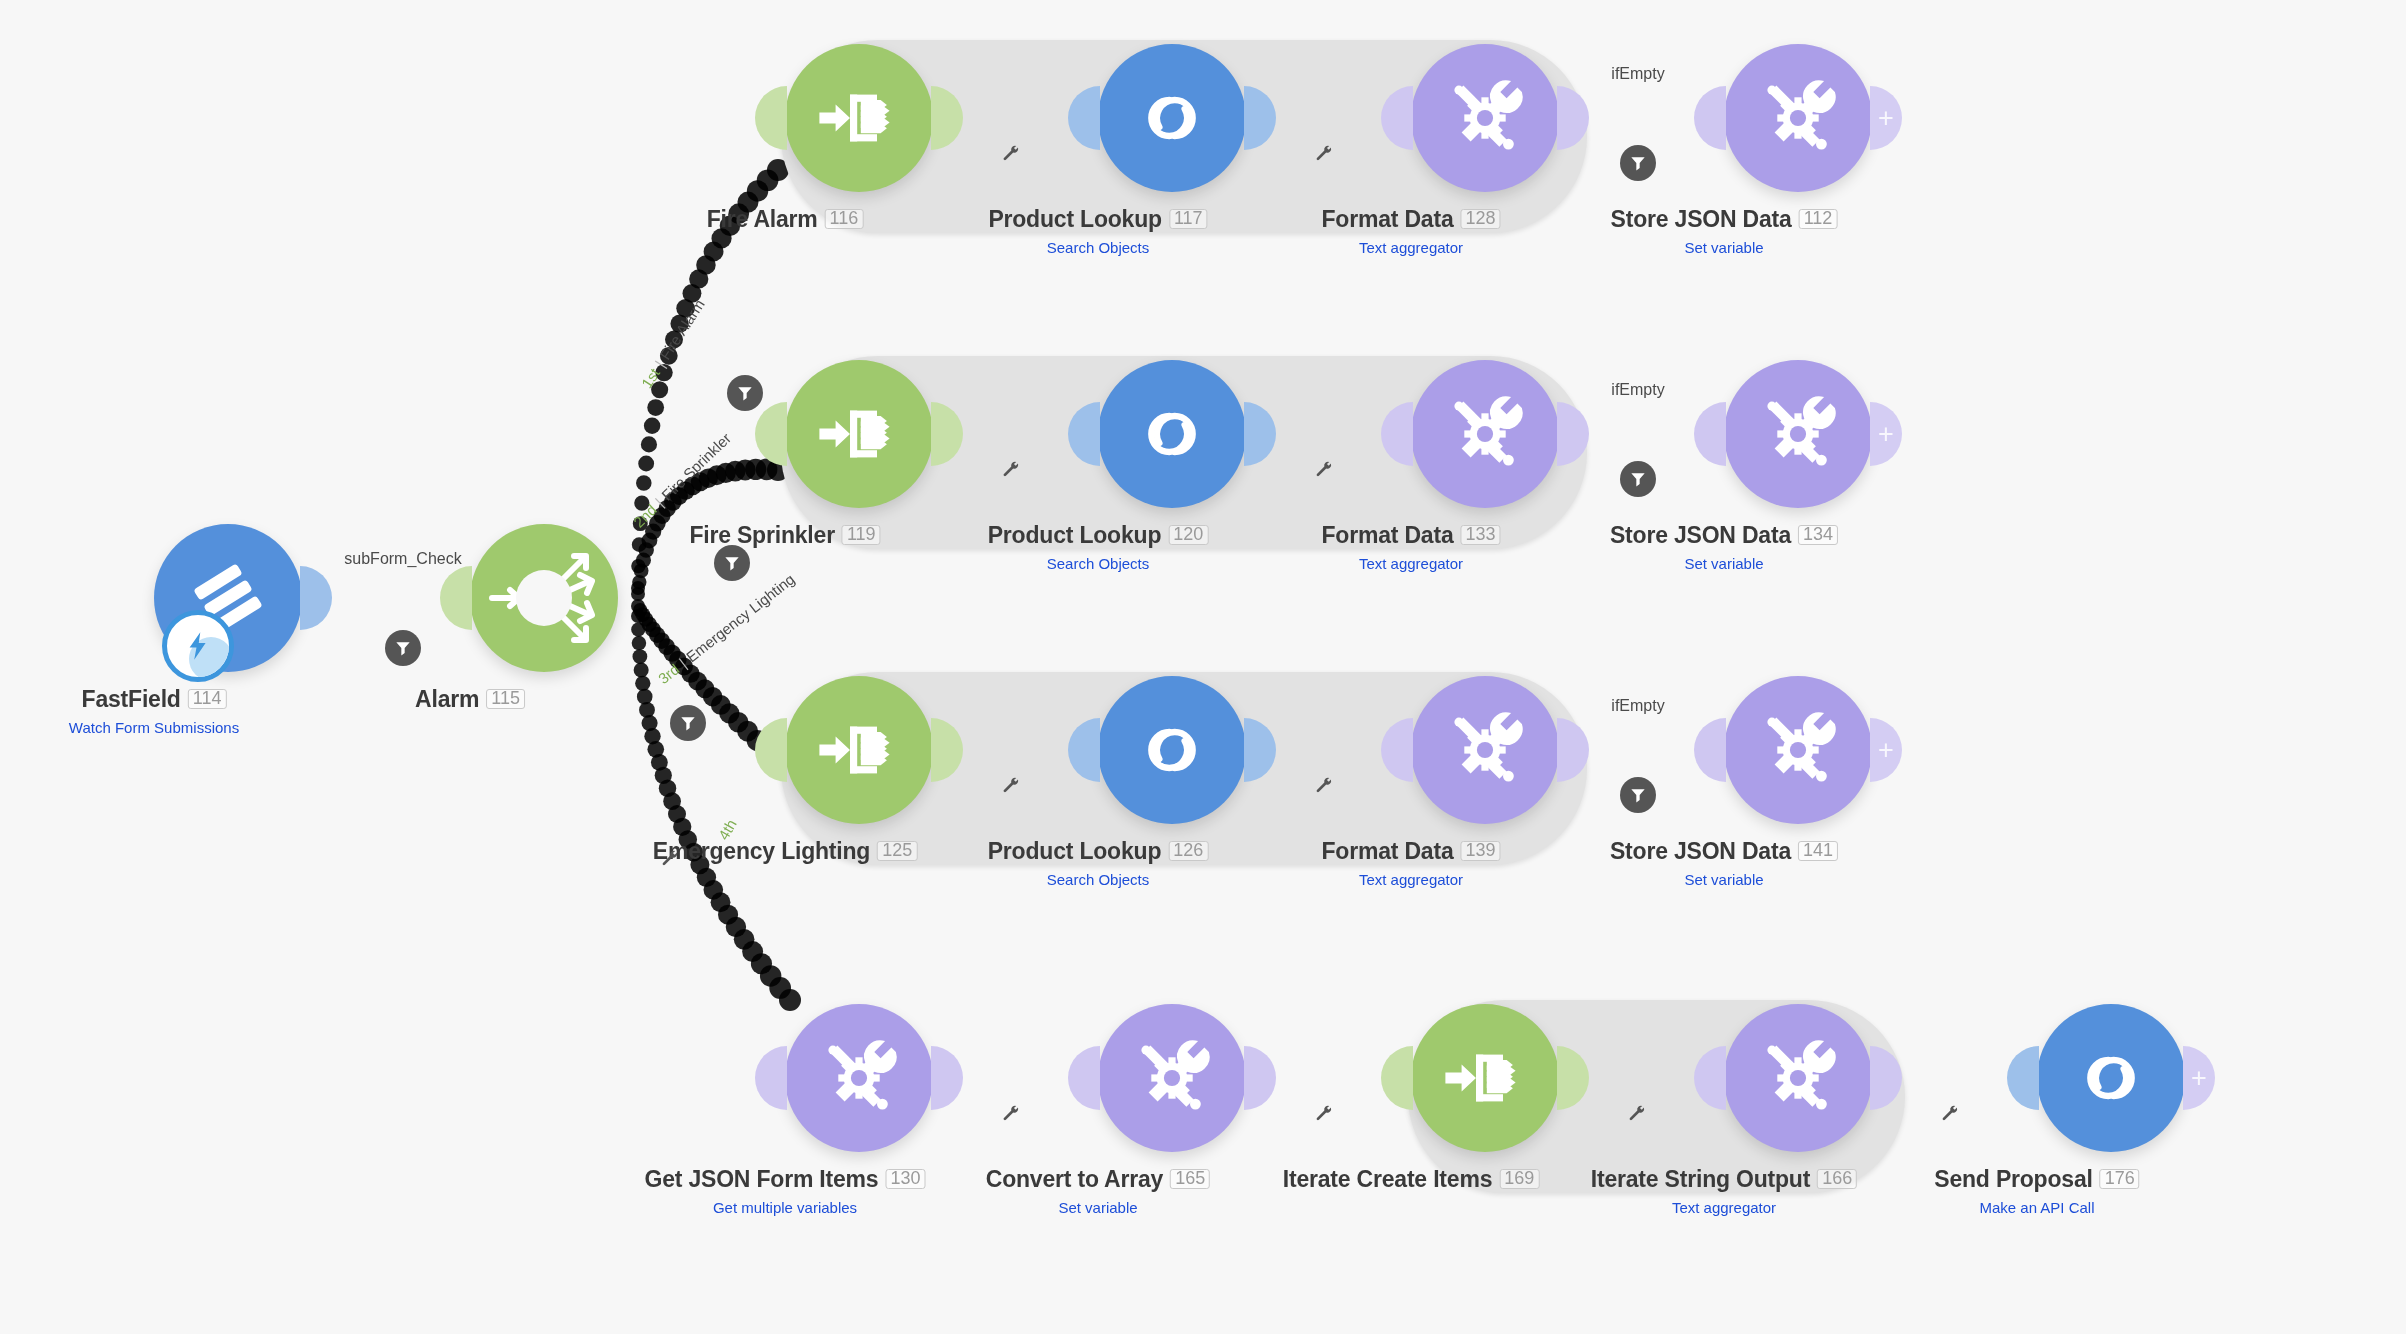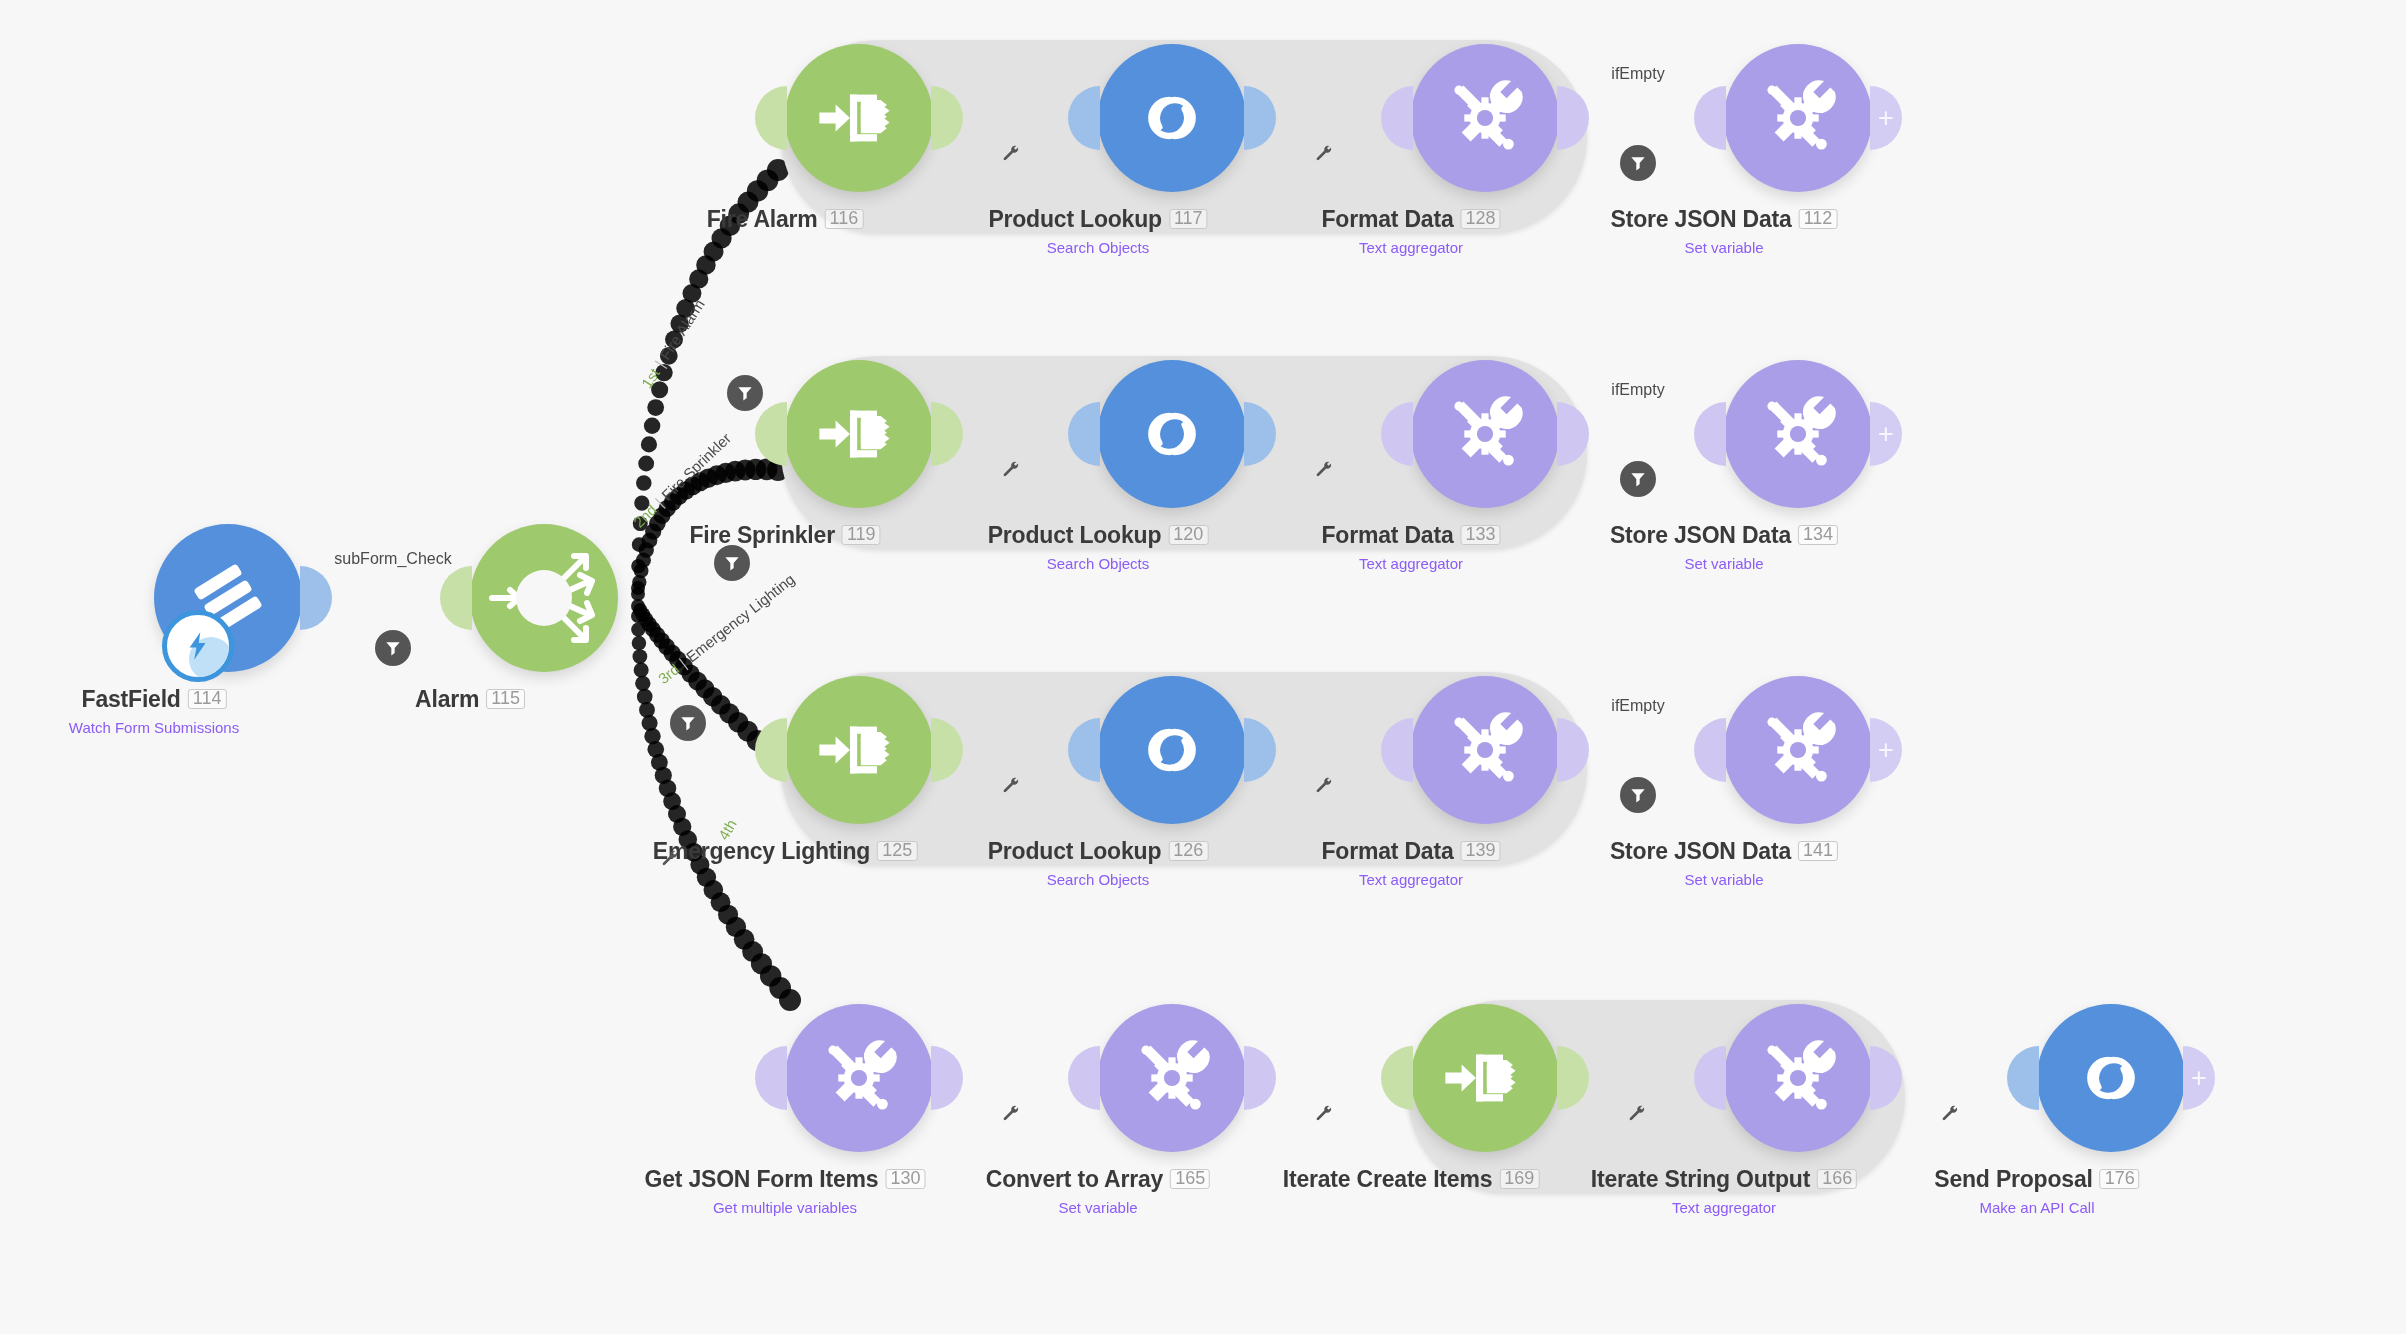--- a/index.html
+++ b/index.html
@@ -57,21 +57,21 @@
   }
   .mnum{
     display:inline-block;vertical-align:middle;
     margin-left:7px;margin-bottom:2px;
     font-size:18px;color:#9a9a9a;
     border:1px solid #c9c9c9;border-radius:3px;
     padding:0px 4px 1px 4px;line-height:17px;background:rgba(255,255,255,.5);
   }
   .msub{
     display:block;margin-top:6px;
-    font-size:15px;color:#8b5cf6;font-weight:400;
+    font-size:15px;color:#1d4ed8;font-weight:400;
   }
 
   
   .connector{position:absolute;}
   .cdot{position:absolute;width:22px;height:22px;border-radius:50%;top:0;}
   .wrench{position:absolute;top:36px;left:26px;}
   .clabel{
     position:absolute;top:-42px;left:50%;transform:translateX(-50%);
     font-size:16px;color:#4a4a4a;white-space:nowrap;
   }
@@ -228,21 +228,21 @@
         </div>
         <div style="position: absolute; left: 8px; top: 86px; width: 62px; height: 62px; border-radius: 50%; background: rgb(255, 255, 255); border: 5px solid rgb(61, 150, 221); display: flex; align-items: center; justify-content: center; overflow: hidden;">
           <div style="position:absolute;right:-4px;bottom:-4px;width:44px;height:44px;border-radius:50%;background:#bfe0f7;"></div>
           <svg width="38" height="38" viewBox="0 0 100 100" style="position: relative;">
         <path d="M56 14 L28 54 h18 l-6 32 30-44 H52z" fill="#3d96dd"></path>
       </svg>
         </div>
         <div class="nub out b"></div>
         <div class="mlabel"><span class="mtitle">FastField</span><span class="mnum">114</span><span class="msub">Watch Form Submissions</span></div>
       </div>
-      <div class="connector" style="left: 356px; top: 592px; width: 74px; height: 22px;">
+      <div class="connector" style="left: 366px; top: 592px; width: 74px; height: 22px;">
         <div class="cdot" style="left: 0px;"></div>
         <div class="cdot" style="left: 26px;"></div>
         <div class="cdot" style="left: 52px;"></div>
         <div class="clabel">subForm_Check</div>
         <div class="funnel" style="left: 19px; top: 38px;">
           <svg width="20" height="20" viewBox="0 0 24 24">
         <path d="M4 5 h16 l-6 7 v6 l-4 3 v-9z" fill="#fff"></path>
       </svg>
         </div>
       </div>

